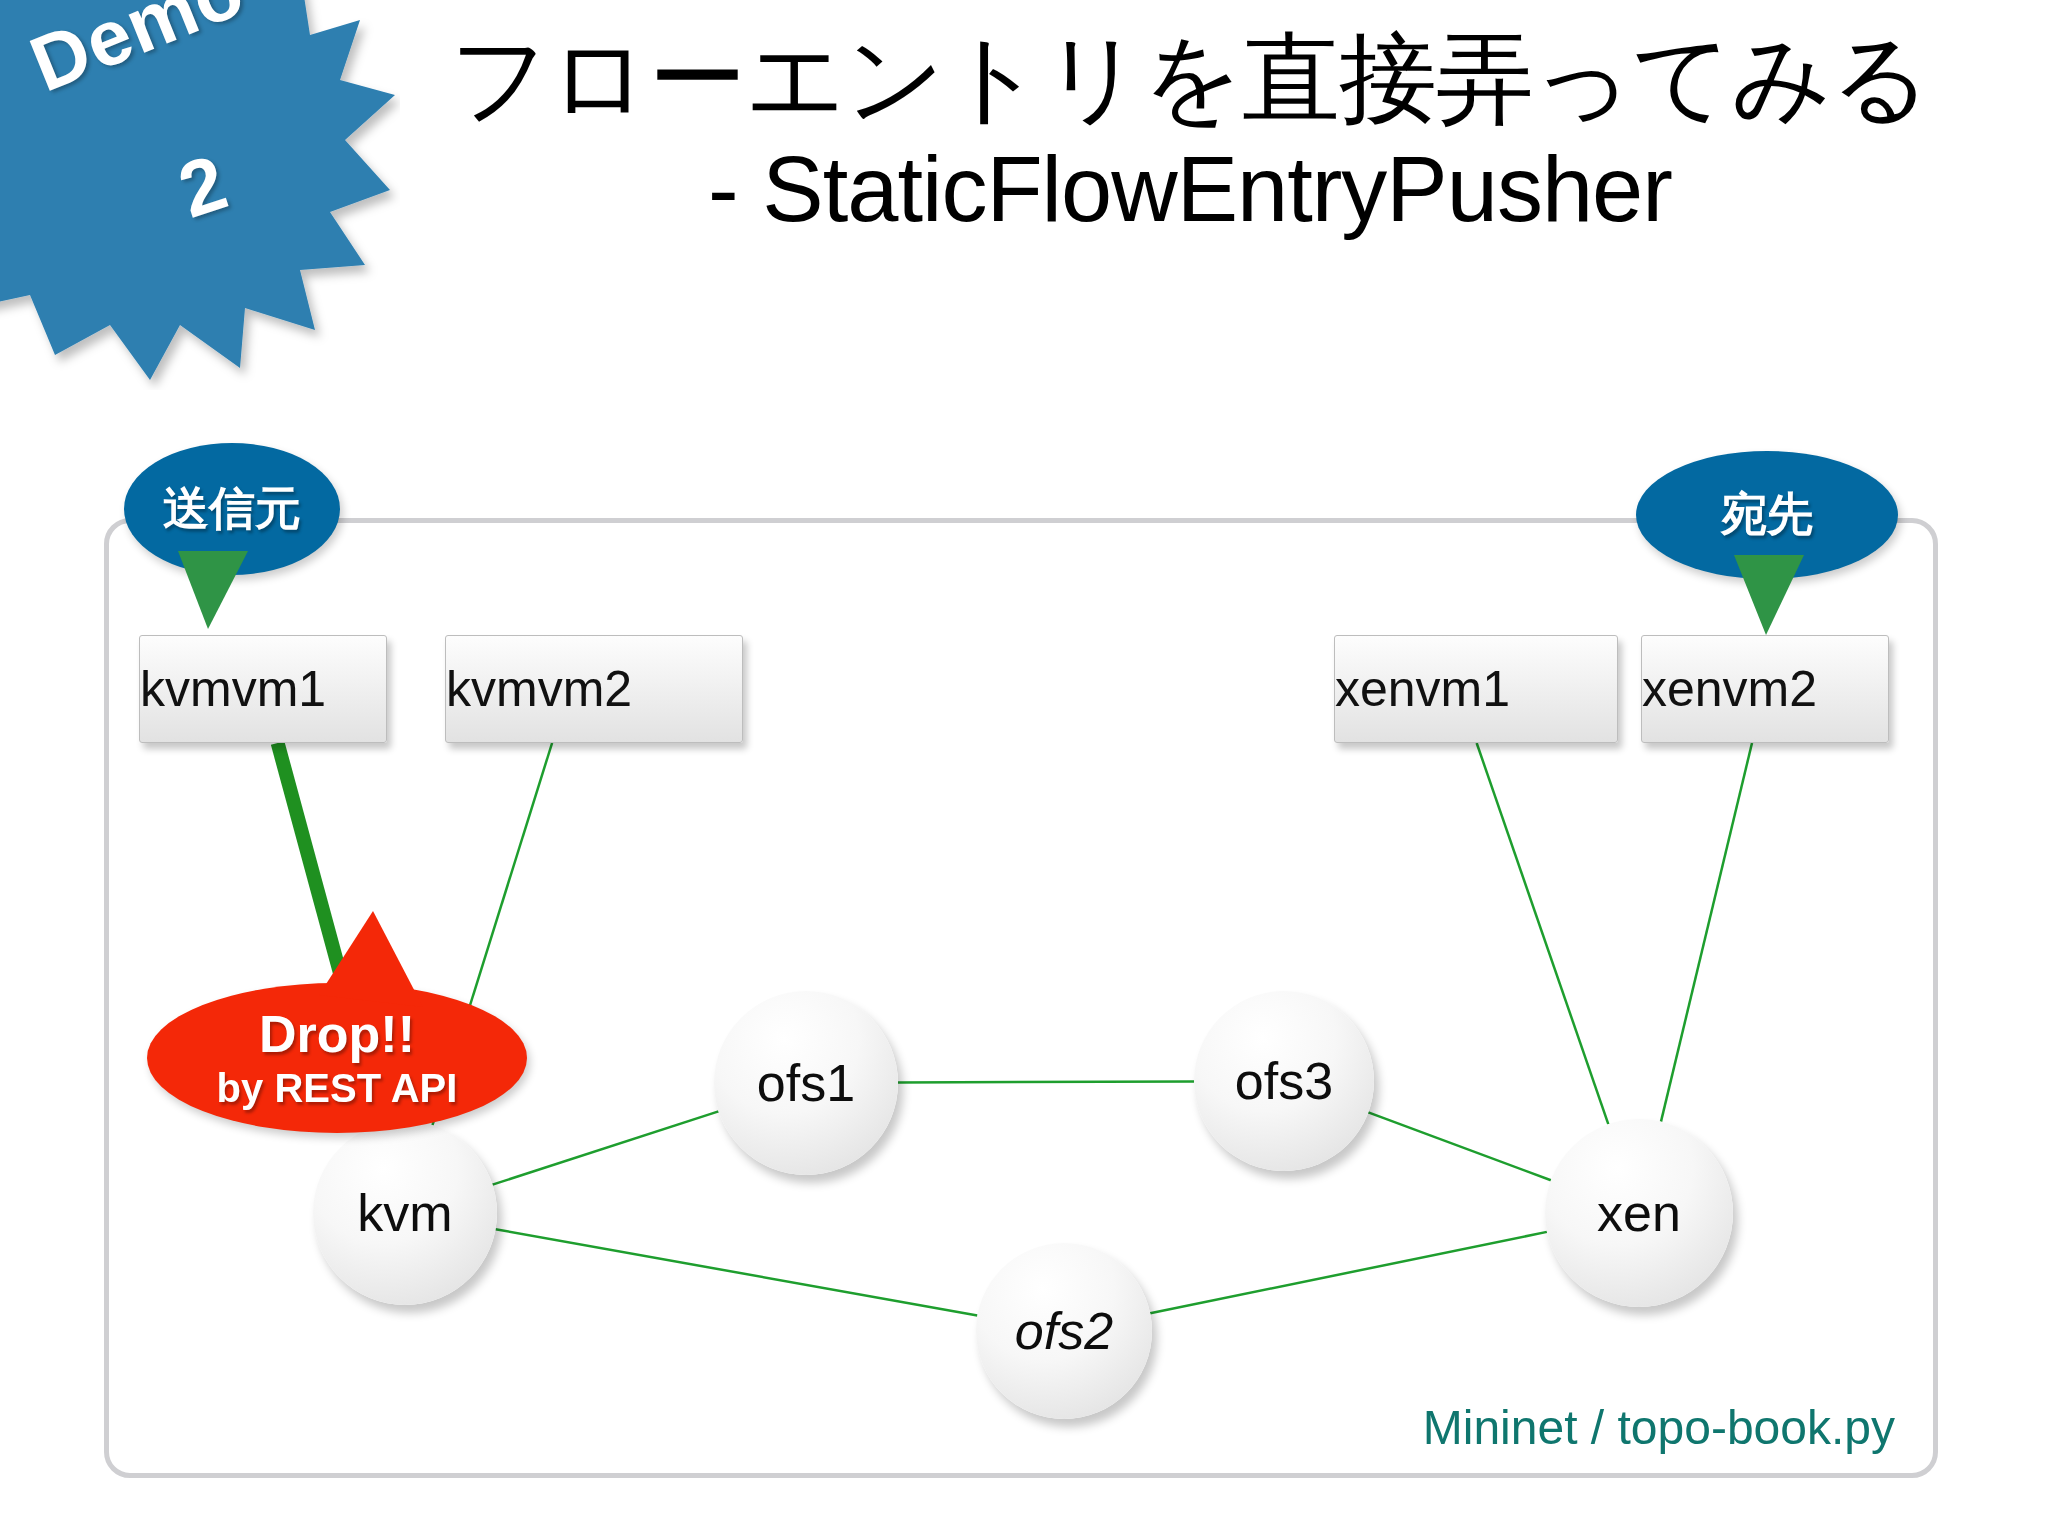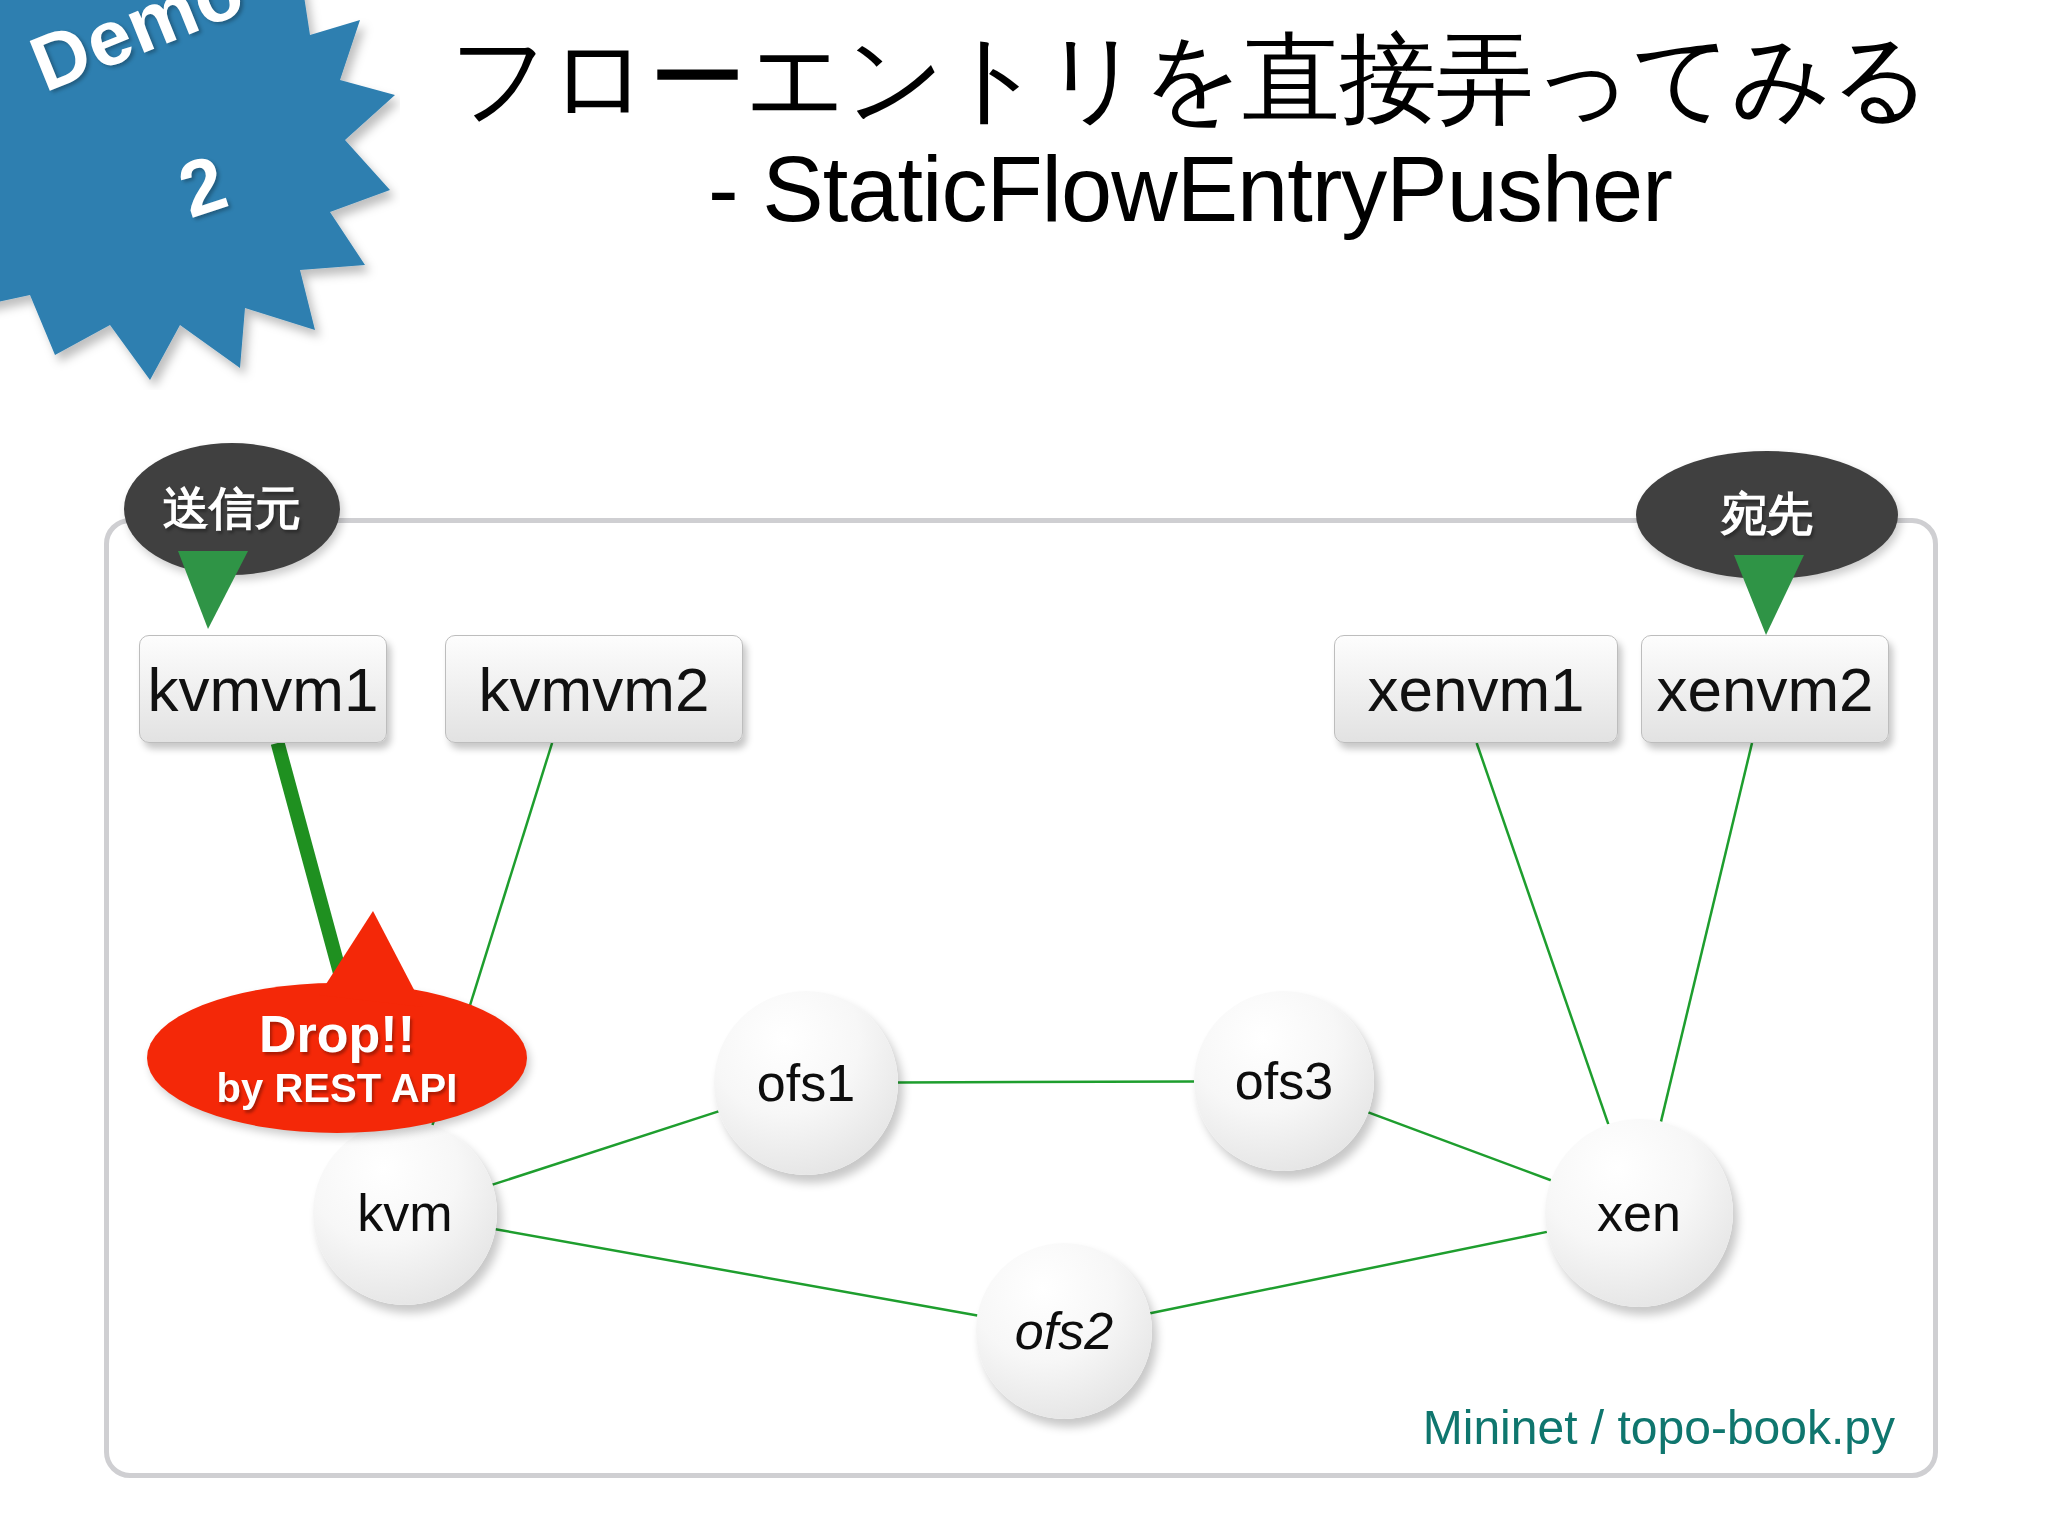--- a/index.html
+++ b/index.html
@@ -96,27 +96,27 @@
     height: 960px;
     z-index: 6;
     pointer-events: none;
   }
 
   
   .host-box {
     position: absolute;
     height: 108px;
     border: 1px solid #bdbdbd;
-    border-radius: 10px;
+    border-radius: 3px;
     background: linear-gradient(to bottom, #fdfdfd 0%, #f1f1f1 45%, #e2e2e2 100%);
     box-shadow: 4px 6px 7px rgba(0,0,0,0.22);
     display: flex;
     align-items: center;
-    justify-content: center;
-    font-size: 62px;
+    justify-content: flex-start;
+    font-size: 50px;
     color: #111;
     z-index: 12;
     box-sizing: border-box;
   }
 
   
   .switch-node {
     position: absolute;
     border-radius: 50%;
     background: radial-gradient(circle at 38% 26%, #ffffff 0%, #f7f7f7 42%, #e6e6e6 78%, #d9d9d9 100%);
@@ -138,21 +138,21 @@
     border-radius: 50%;
     display: flex;
     flex-direction: column;
     align-items: center;
     justify-content: center;
     color: #ffffff;
     font-weight: bold;
     text-shadow: 2px 3px 3px rgba(0,0,0,0.30);
     box-shadow: 3px 5px 8px rgba(0,0,0,0.20);
   }
-  .green-bubble { background: #404040; justify-content: center; }
+  .green-bubble { background: #0369a1; justify-content: center; }
   .red-bubble   { background: #f42808; text-align: right; }
   .callout-tail { position: absolute; }
 
   #callout-src { left: 15px; top: -80px; width: 216px; height: 132px; }
   #callout-src .callout-ellipse { width: 216px; height: 132px; font-size: 46px; }
 
   #callout-dst { left: 1527px; top: -72px; width: 262px; height: 128px; }
   #callout-dst .callout-ellipse { width: 262px; height: 128px; font-size: 46px; }
 
   #callout-drop { left: 38px; top: 460px; width: 380px; height: 150px; }

